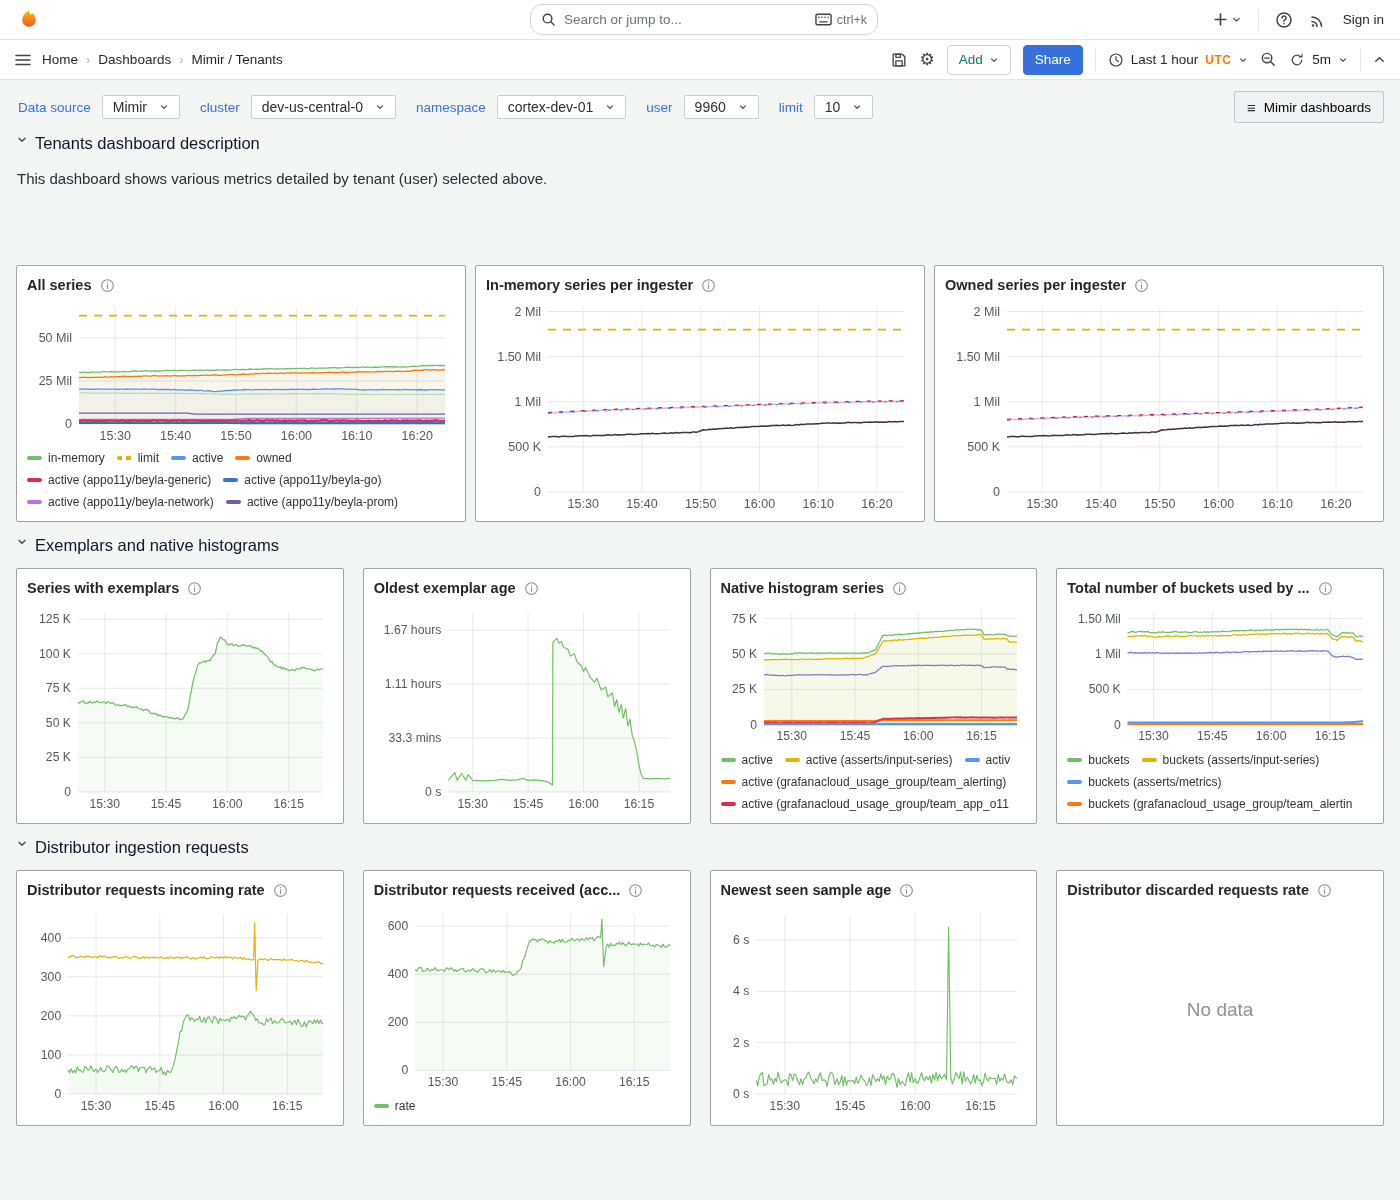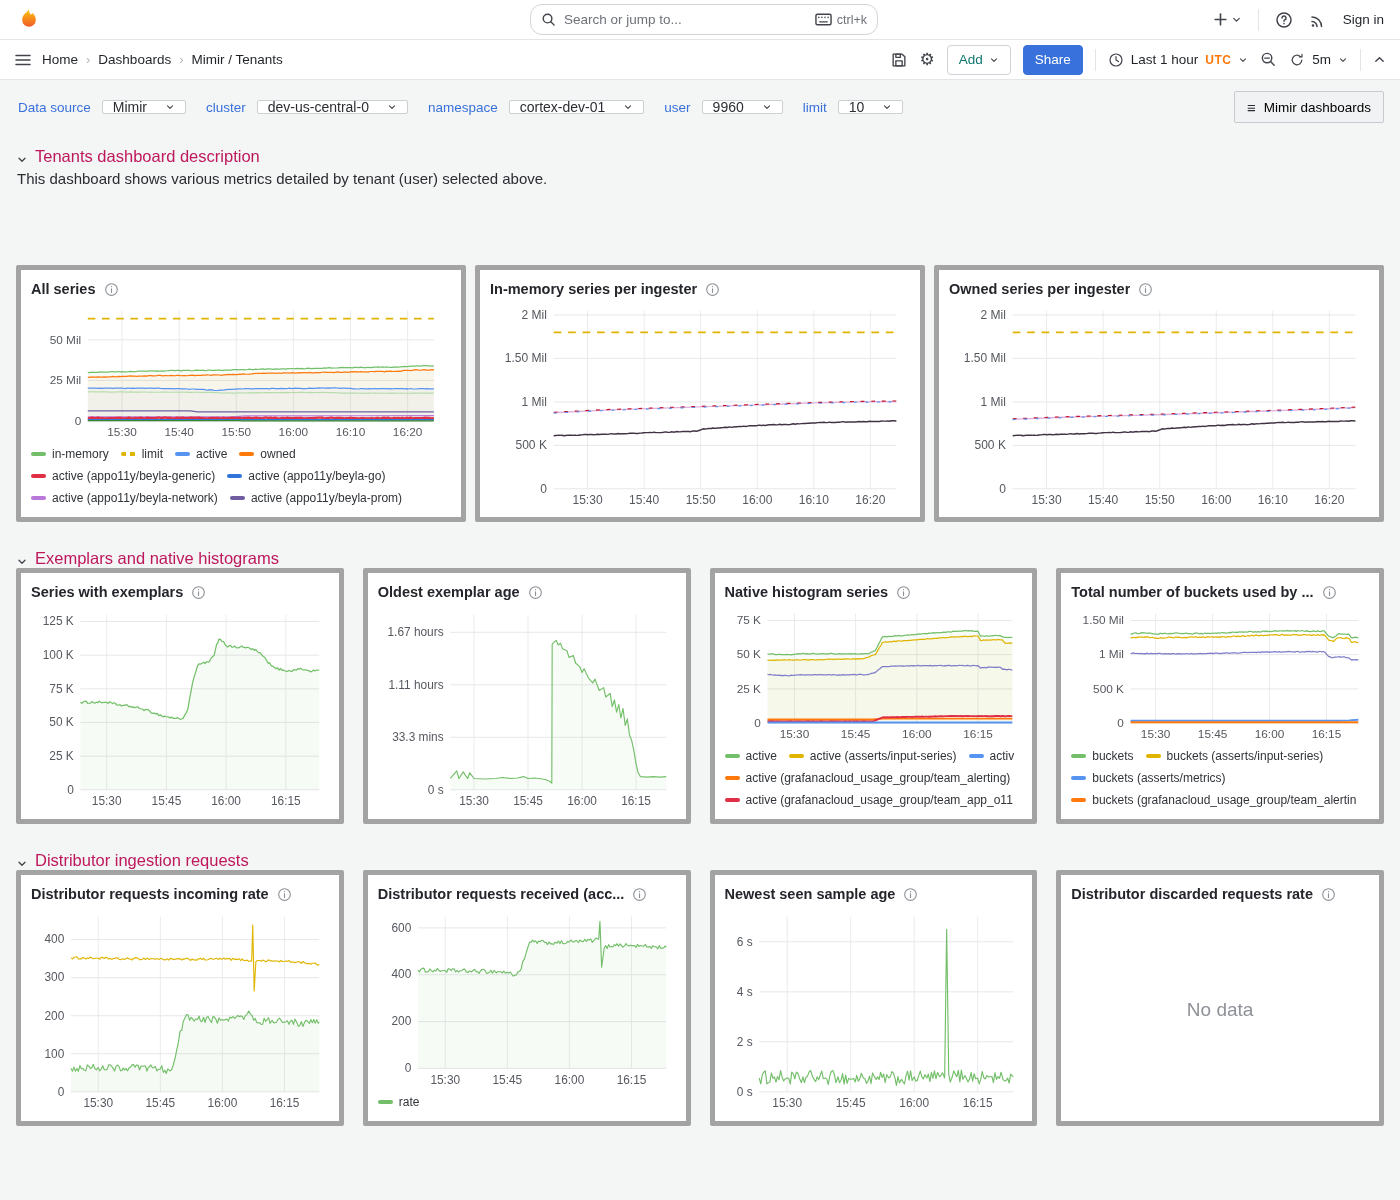--- a/index.html
+++ b/index.html
@@ -18,29 +18,29 @@
 .crumbs { display:flex; align-items:center; gap:8px; font-size:13.5px; color:#1f2227; }
 .crumbs .sep { color:#b3b6bb; font-size:13px; }
 .toolbar { margin-left:auto; display:flex; align-items:center; gap:12px; }
 .btn { height:30px; border-radius:4px; font-size:13.5px; display:flex; align-items:center; gap:6px; padding:0 11px; background:#fff; border:1px solid #d0d3d7; color:#0f766e; }
 .btn.primary { background:#3871dc; border-color:#3871dc; color:#fff; }
 .tgroup { display:flex; align-items:center; gap:7px; font-size:13.5px; color:#1f2227; }
 .utc { color:#ff780a; font-size:12px; font-weight:bold; letter-spacing:.4px; }
 .submenu { display:flex; align-items:center; gap:18px; padding:11px 16px 9px; }
 .var { display:flex; align-items:center; gap:2px; }
 .var-label { color:#3871dc; font-size:13.5px; padding:0 9px 0 2px; }
-.var-value { background:#fff; border:1px solid #ccced3; border-radius:2px; height:14px; padding:0 10px; display:flex; align-items:center; gap:18px; font-size:14px; color:#2b2d33; }
+.var-value { background:#fff; border:1px solid #ccced3; border-radius:2px; height:24px; padding:0 10px; display:flex; align-items:center; gap:12px; font-size:14px; color:#2b2d33; }
 .mimir-btn { margin-left:auto; height:32px; border:1px solid #c6c9ce; border-radius:2px; background:#f1f2f3; display:flex; align-items:center; gap:8px; padding:0 12px; font-size:13.5px; }
 main { padding:0 16px; }
-.section-head { display:flex; align-items:flex-end; gap:7px; height:32px; margin-top:2px; font-size:16.5px; font-weight:500; color:#be185d; }
+.section-head { display:flex; align-items:flex-start; gap:7px; height:32px; margin-top:2px; font-size:16.5px; font-weight:500; color:#0f172a; }
 .desc { font-size:15px; color:#2b2d33; margin:4px 0 0 1px; }
 .spacer { height:78px; }
 .grid3 { display:grid; grid-template-columns:repeat(3,1fr); gap:9px; }
 .grid4 { display:grid; grid-template-columns:repeat(4,1fr); gap:19px; }
-.panel { background:#fff; border:5px solid #a3a3a3; border-radius:2px; display:flex; flex-direction:column; padding:6px 10px 8px; height:257px; }
+.panel { background:#fff; border:1px solid #a3a3a3; border-radius:2px; display:flex; flex-direction:column; padding:6px 10px 8px; height:257px; }
 .grid4 .panel { height:256px; }
 .panel-head { display:flex; align-items:center; gap:8px; height:26px; flex:none; }
 .ptitle { font-size:14.5px; font-weight:600; color:#24262b; white-space:nowrap; overflow:hidden; }
 svg.chart { flex:1 1 auto; width:100%; min-height:0; }
 .tick { font-size:12.5px; fill:#55585f; font-family:"Liberation Sans",sans-serif; }
 .legend { flex:none; padding-top:2px; }
 .lrow { display:flex; align-items:center; column-gap:12px; height:22px; white-space:nowrap; overflow:hidden; font-size:12px; color:#303338; }
 .li { display:inline-flex; align-items:center; gap:6px; flex:none; }
 .sw { width:15px; height:4px; border-radius:2px; display:inline-block; flex:none; }
 .nodata { flex:1; display:flex; align-items:center; justify-content:center; color:#8e9197; font-size:19px; }

